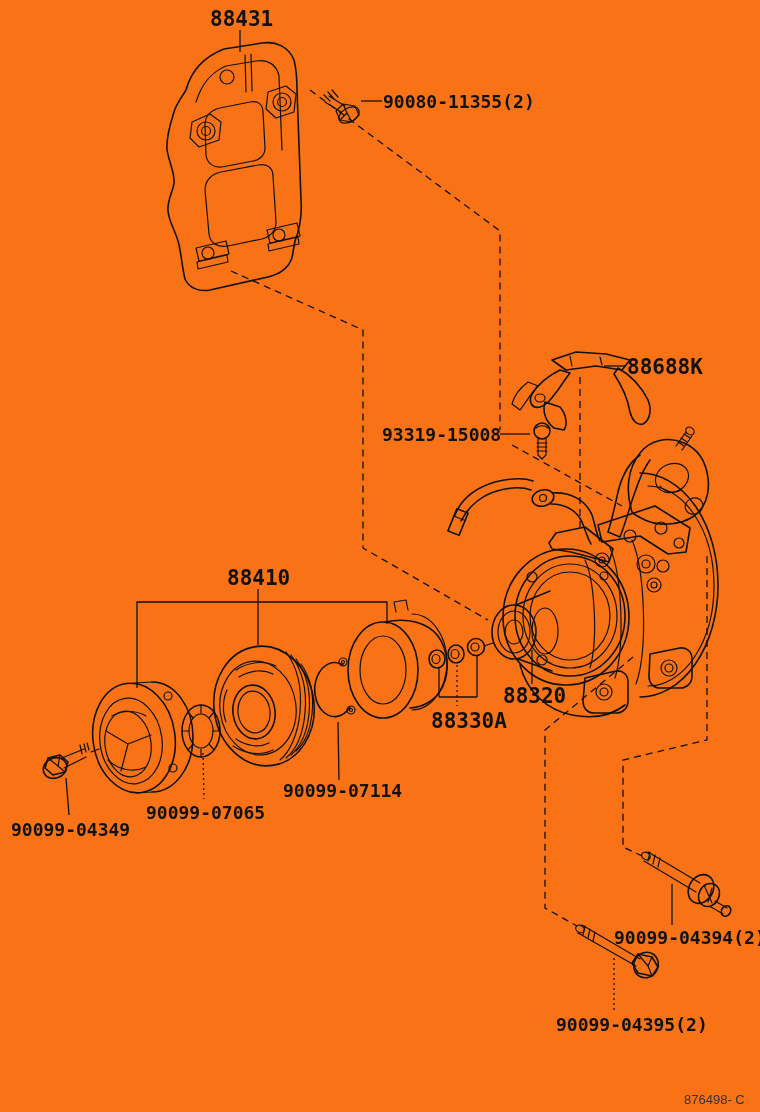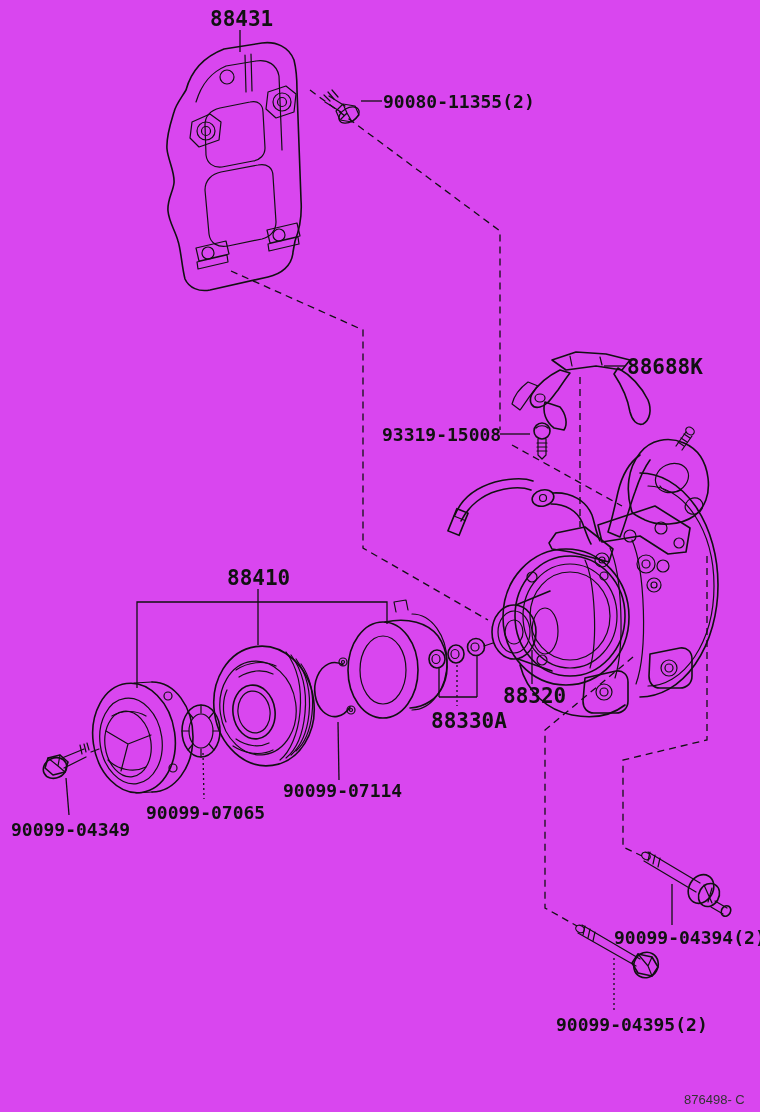--- a/index.html
+++ b/index.html
@@ -1,16 +1,16 @@
 <!DOCTYPE html>
 <html><head>
 <meta charset="utf-8">
 <style>
   html,body{margin:0;padding:0;background:#ffffff;}
-  .stage{position:relative;width:760px;height:1112px;background:#d946ef;overflow:hidden;}
+  .stage{position:relative;width:760px;height:1112px;background:#f97316;overflow:hidden;}
   svg{position:absolute;left:0;top:0;}
   .ln{fill:none;stroke:#111111;stroke-width:1.6;stroke-linecap:round;stroke-linejoin:round;}
   .thin{fill:none;stroke:#111111;stroke-width:1.2;stroke-linecap:round;stroke-linejoin:round;}
   .leader{fill:none;stroke:#111111;stroke-width:1.3;}
   .dash{fill:none;stroke:#111111;stroke-width:1.3;stroke-dasharray:7 5;}
   .dot{fill:none;stroke:#111111;stroke-width:1.3;stroke-dasharray:2 3;}
   .lbl{font:bold 21px "DejaVu Sans Mono", monospace;fill:#111111;stroke:none;}
   .lbl-sm{font:bold 18px "DejaVu Sans Mono", monospace;fill:#111111;stroke:none;}
   .footer{font:13px "Liberation Sans", sans-serif;fill:#333333;stroke:none;}
 </style>

